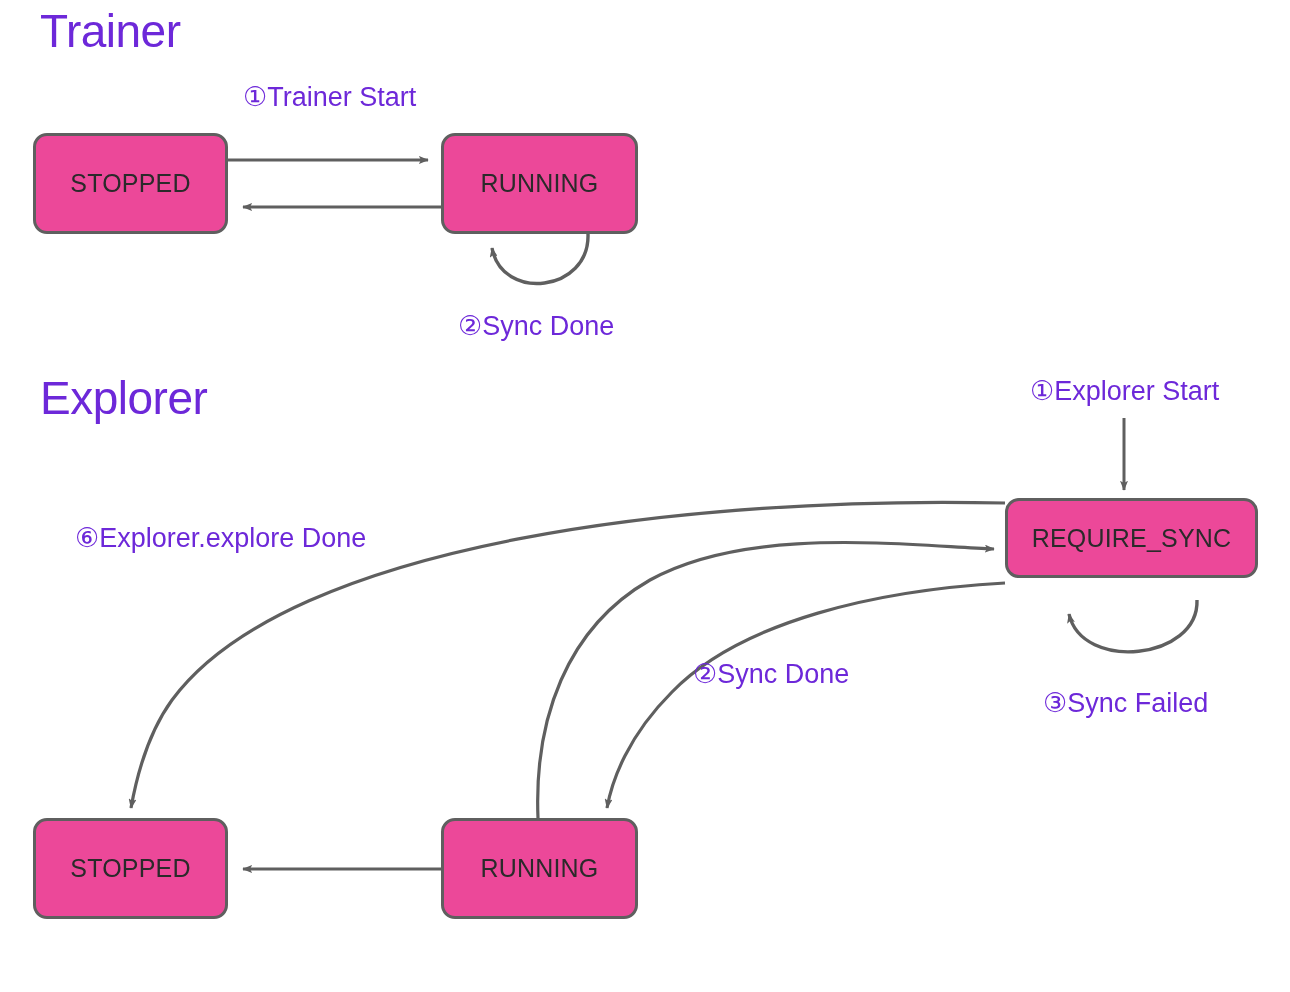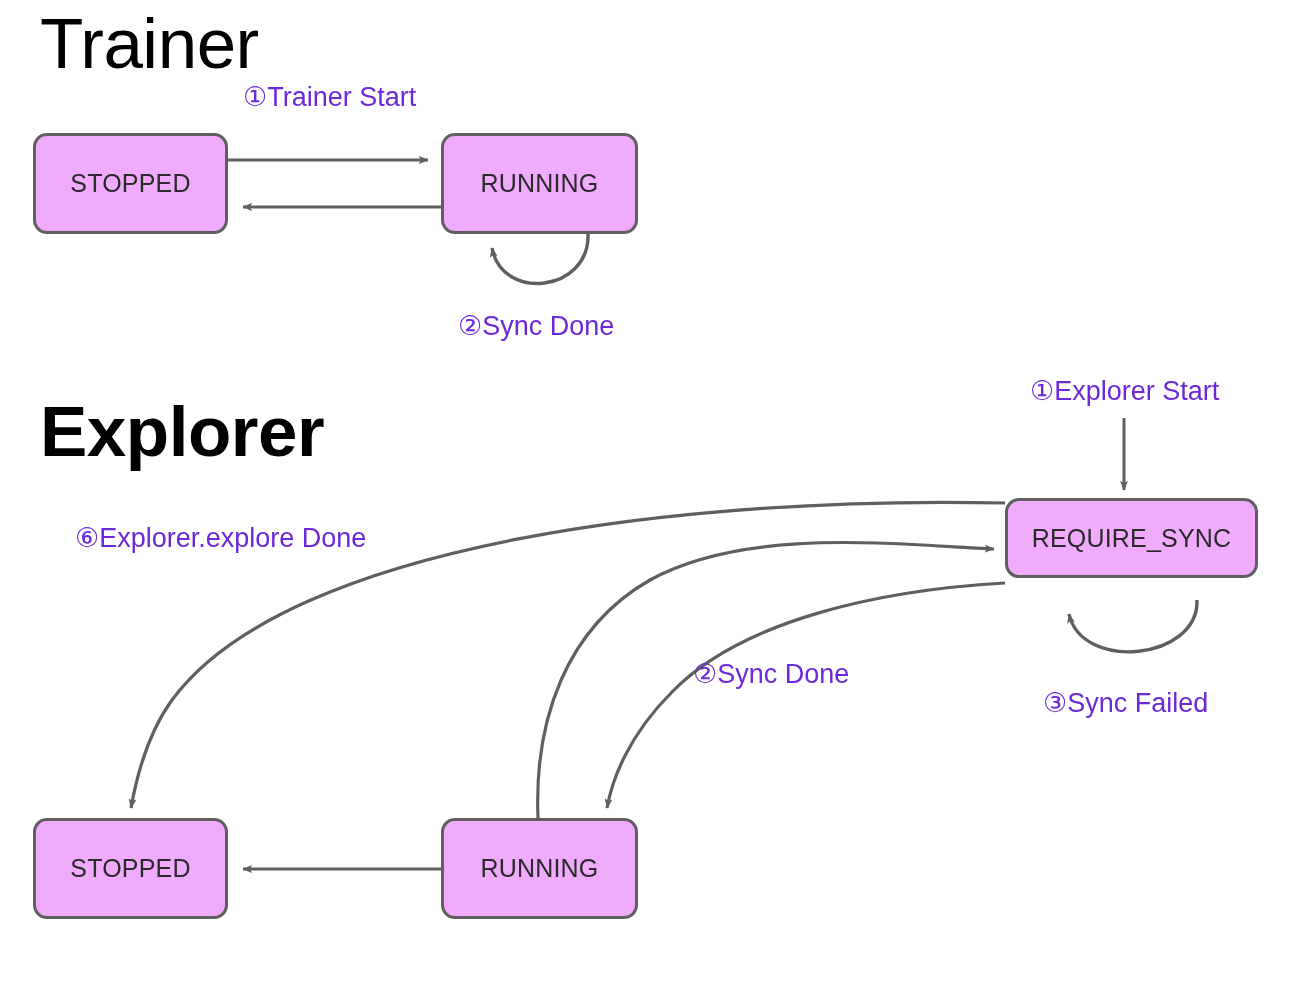--- a/index.html
+++ b/index.html
@@ -23,33 +23,33 @@
   }
   svg#diagram-canvas {
     position: absolute;
     top: 0;
     left: 0;
     width: 1290px;
     height: 992px;
   }
   .section-title {
     position: absolute;
-    font-size: 71px;
+    font-size: 46px;
     font-weight: 400;
     letter-spacing: -0.5px;
-    color: #000000;
+    color: #6d28d9;
     white-space: nowrap;
     line-height: 1;
   }
   .state-box {
     position: absolute;
     box-sizing: border-box;
     border: 3px solid #5f5f5f;
     border-radius: 14px;
-    background: #f0abfc;
+    background: #ec4899;
     display: flex;
     align-items: center;
     justify-content: center;
   }
   .state-label {
     font-size: 25px;
     color: #2a2a2a;
     white-space: nowrap;
     letter-spacing: 0.2px;
   }
@@ -118,21 +118,21 @@
     <span class="state-label">STOPPED</span>
   </div>
 
   <div class="state-box" style="left:441px; top:133px; width:197px; height:101px;">
     <span class="state-label">RUNNING</span>
   </div>
 
 
   <div class="edge-label" style="left:458px; top:313px;">②Sync Done</div>
 
-  <div class="section-title" style="left:40px; top:396px;font-weight:bold;">Explorer</div>
+  <div class="section-title" style="left:40px; top:375px;">Explorer</div>
 
   <div class="edge-label" style="left:1030px; top:378px;">①Explorer Start</div>
 
   <div class="state-box" style="left:1005px; top:498px; width:253px; height:80px;">
     <span class="state-label">REQUIRE_SYNC</span>
   </div>
 
   <div class="edge-label" style="left:43px; top:525px;margin-left:32px;">⑥Explorer.explore Done</div>
 
 

